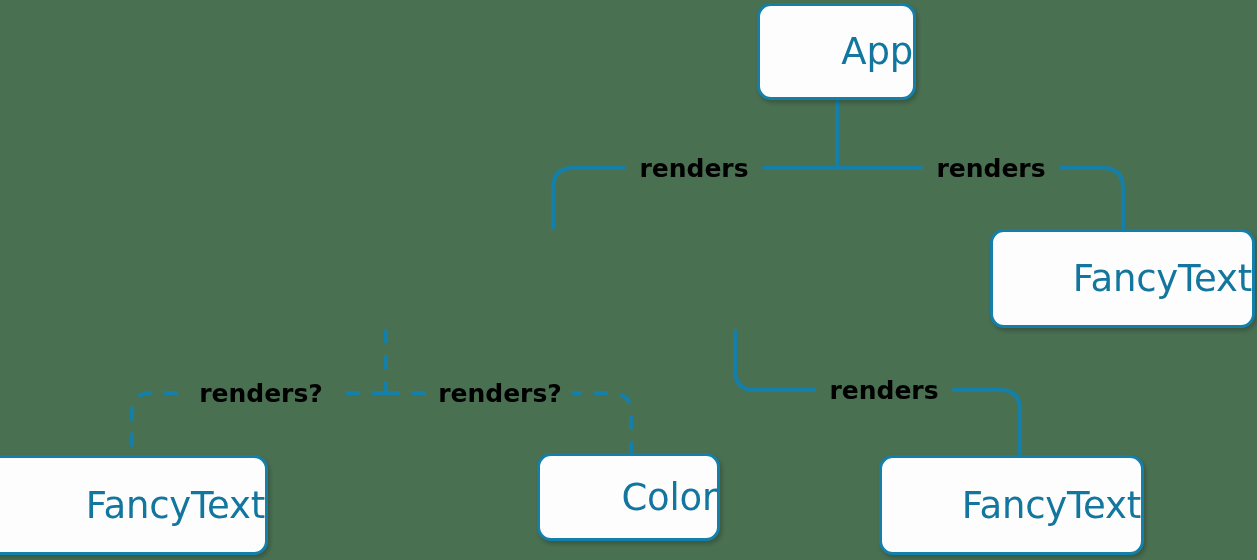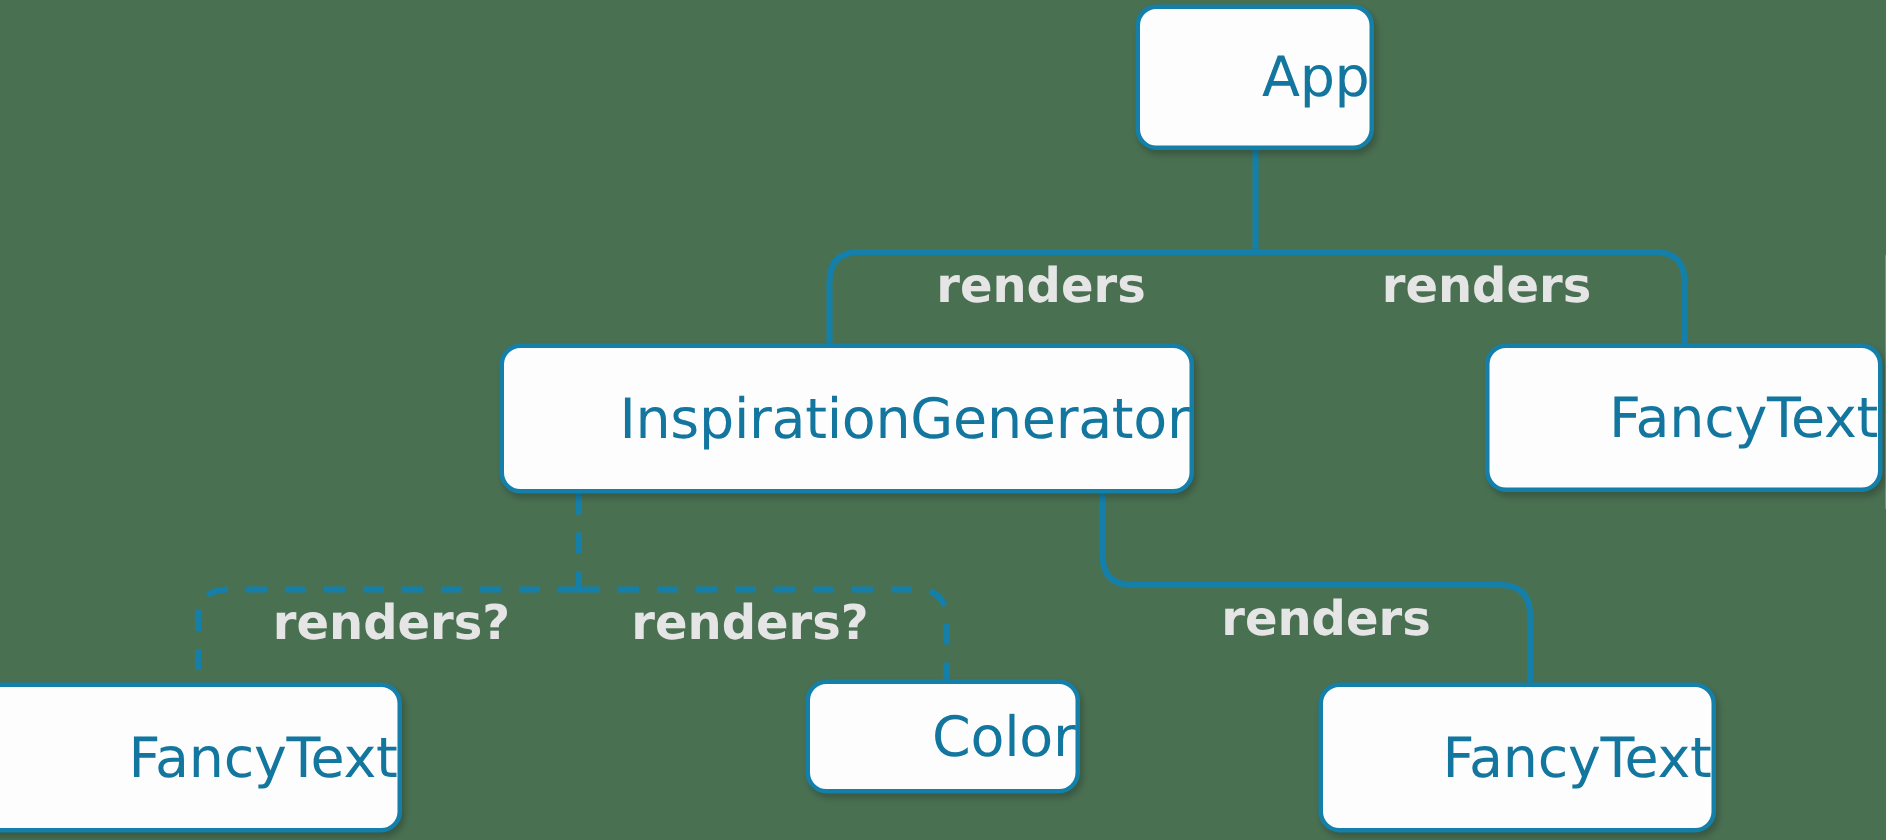--- a/index.html
+++ b/index.html
@@ -51,28 +51,27 @@
   .node-label {
     color: #12769e;
     font-size: 37px;
     font-weight: 400;
     letter-spacing: -0.2px;
     white-space: nowrap;
     line-height: 1;
   }
   .edge-label {
     position: absolute;
-    color: #e5e5e5;
-    font-size: 32px;
+    color: #000000;
+    font-size: 25px;
     font-weight: 600;
     white-space: nowrap;
     transform: translate(-50%, -50%);
     z-index: 3;
     line-height: 1;
-    margin-top: 22px;
   }
 </style>
 </head>
 <body>
 
 <div id="diagram">
 
   <svg id="edges" viewBox="0 0 1257 560">
 
     <path class="edge-path" d="M 837 100 L 837 168"></path>
@@ -83,33 +82,30 @@
     <path class="edge-path dashed" d="M 386 393 L 152 393 Q 132 393 132 413 L 132 455"></path>
     <path class="edge-path dashed" d="M 386 393 L 611 393 Q 631 393 631 413 L 631 453"></path>
 
     <path class="edge-path" d="M 735 329 L 735 370 Q 735 390 755 390 L 1000 390 Q 1020 390 1020 410 L 1020 455"></path>
   </svg>
 
   <div class="node" style="left:757px; top:3px; width:159px; height:97px;">
     <span class="node-label">App</span>
   </div>
 
-  <div class="node" style="left:333px; top:229px; width:463px; height:100px;">
-    <span class="node-label">InspirationGenerator</span>
-  </div>
 
   <div class="node" style="left:990px; top:229px; width:265px; height:99px;">
     <span class="node-label">FancyText</span>
   </div>
 
   <div class="node" style="left:-32px; top:455px; width:300px; height:100px;">
     <span class="node-label">FancyText</span>
   </div>
 
-  <div class="node" style="left:537px; top:453px; width:183px; height:76px;padding-left:36px;">
+  <div class="node" style="left:537px; top:453px; width:183px; height:88px;padding-left:36px;">
     <span class="node-label">Color</span>
   </div>
 
   <div class="node" style="left:879px; top:455px; width:265px; height:100px;">
     <span class="node-label">FancyText</span>
   </div>
 
   <div class="edge-label" style="left:694px; top:168px; background:#4a7052; padding:0 14px;">renders</div>
 
   <div class="edge-label" style="left:991px; top:168px; background:#4a7052; padding:0 14px;">renders</div>

